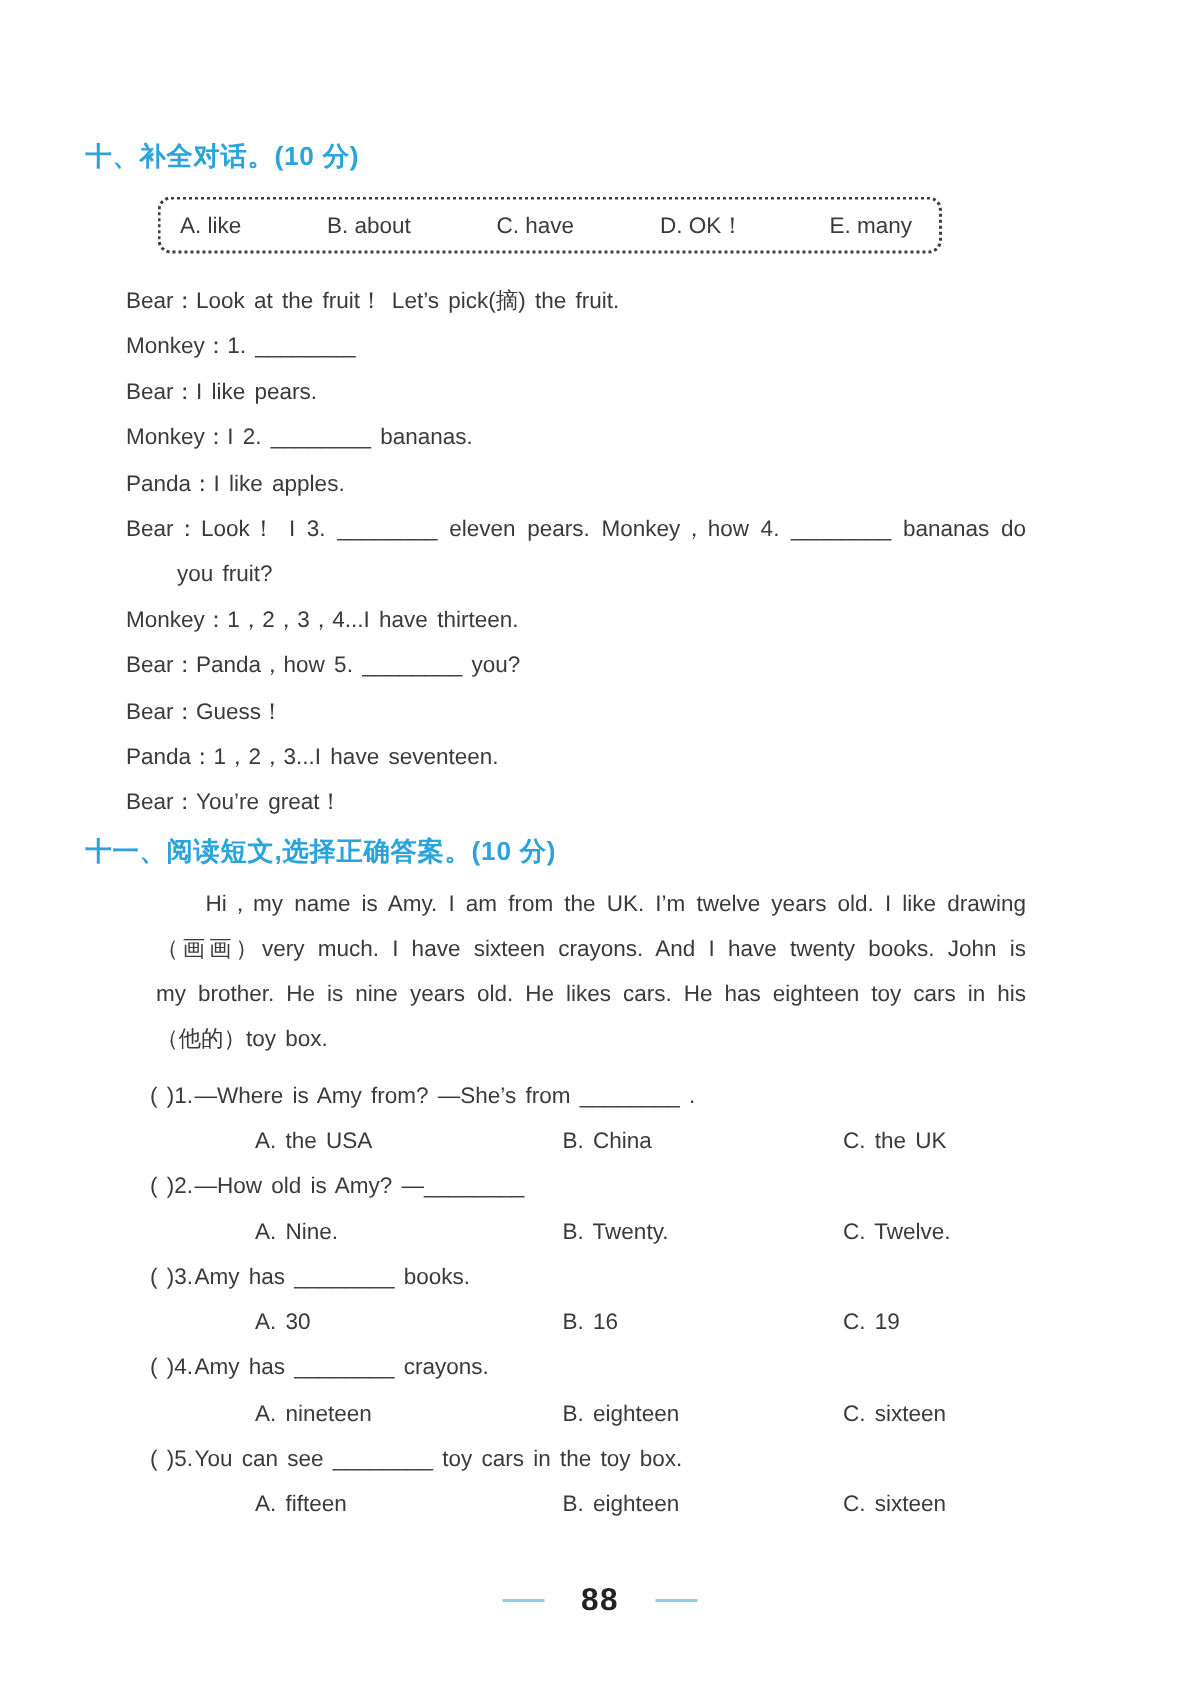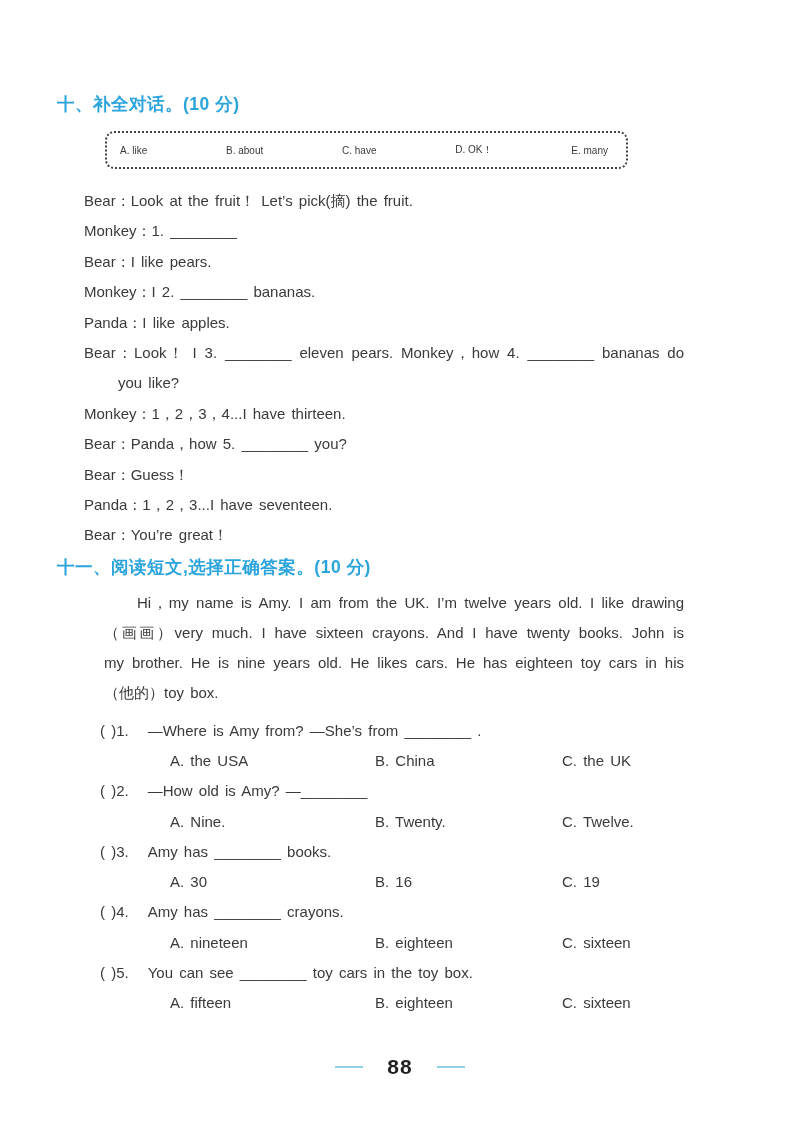--- a/index.html
+++ b/index.html
@@ -31,21 +31,21 @@
     margin: 15px 0 0 105px;
     width: 523px;
     height: 38px;
     box-sizing: border-box;
     border: 2px dotted #3f3f3f;
     border-radius: 9px;
     display: flex;
     align-items: center;
     justify-content: space-between;
     padding: 0 18px 0 13px;
-    font-size: 10px;
+    font-size: 15px;
     color: #3a3a3a;
   }
   
   .dialogue {
     margin: 17px 0 0 84px;
     width: 600px;
     font-size: 15px;
     line-height: 30.4px;
     word-spacing: 2px;
   }
@@ -66,21 +66,21 @@
   .passage .pline.last { text-align-last: left; }
   
   .questions {
     margin: 7px 0 0 84px;
     width: 610px;
     font-size: 15px;
     line-height: 30.3px;
     word-spacing: 2px;
   }
   .q-stem { padding-left: 16px; min-height: 30.3px; }
-  .q-stem .stem { margin-left: 19px; }
+  .q-stem .stem { margin-left: 1px; }
   .q-options { display: flex; min-height: 30.3px; }
   .q-options .opt-a { margin-left: 86px; width: 205px; }
   .q-options .opt-b { width: 187px; }
   .q-options .opt-c { flex: 1; }
   
   .footer {
     position: absolute;
     left: 0;
     bottom: 48px;
     width: 100%;
@@ -118,21 +118,21 @@
       <span>E. many</span>
     </div>
 
     <div class="dialogue">
       <div class="line">Bear：Look at the fruit！ Let’s pick(摘) the fruit.</div>
       <div class="line">Monkey：1. ________</div>
       <div class="line">Bear：I like pears.</div>
       <div class="line">Monkey：I 2. ________ bananas.</div>
       <div class="line">Panda：I like apples.</div>
       <div class="line stretch">Bear：Look！ I 3. ________ eleven pears. Monkey，how 4. ________ bananas do</div>
-      <div class="line indent">you like?</div>
+      <div class="line indent">you fruit?</div>
       <div class="line">Monkey：1，2，3，4...I have thirteen.</div>
       <div class="line">Bear：Panda，how 5. ________ you?</div>
       <div class="line">Bear：Guess！</div>
       <div class="line">Panda：1，2，3...I have seventeen.</div>
       <div class="line">Bear：You’re great！</div>
     </div>
   </section>
 
   <section class="sec11">
     <h2 class="sec-heading">十一、阅读短文,选择正确答案。(10 分)</h2>

